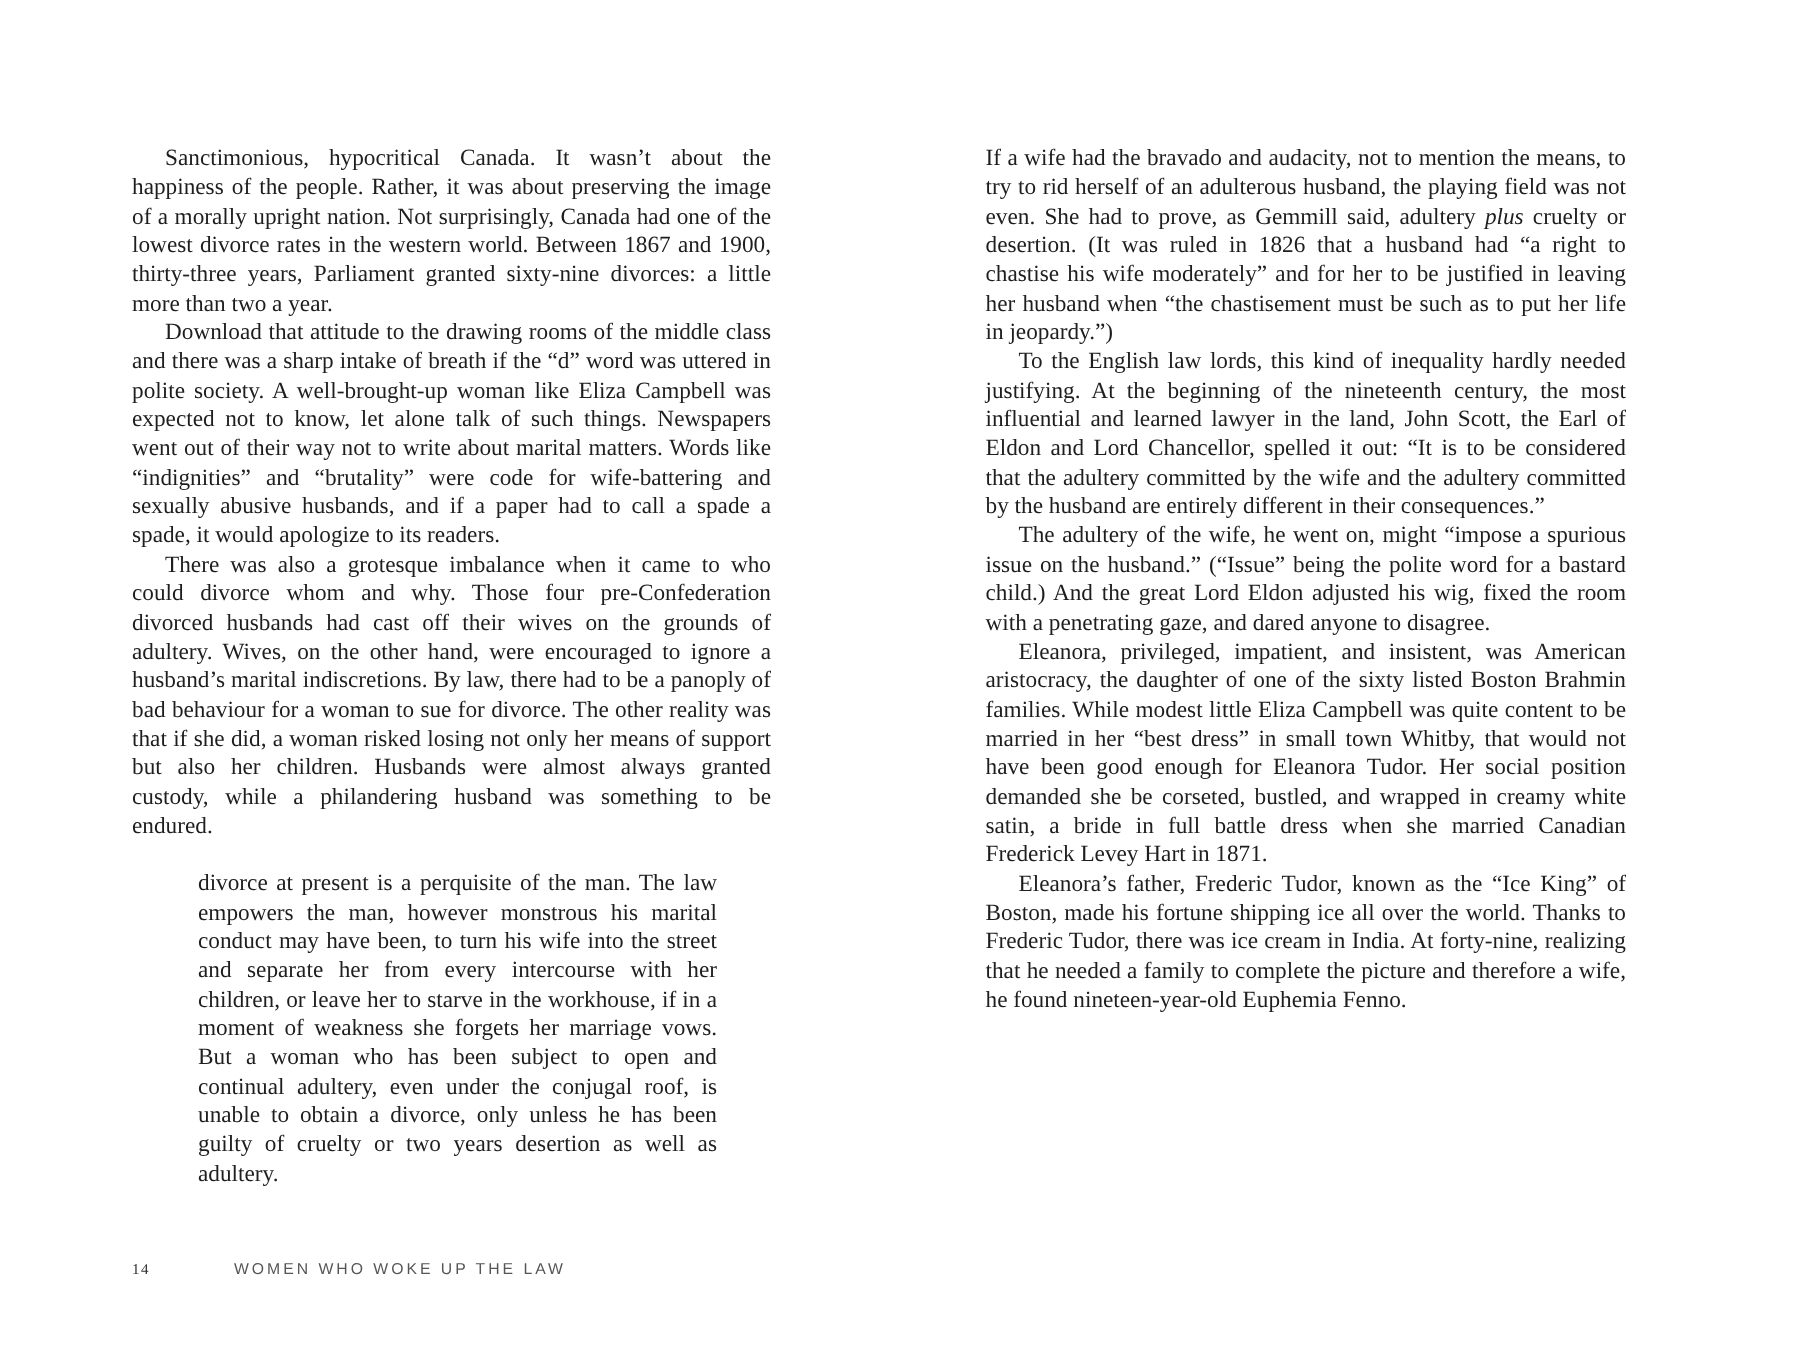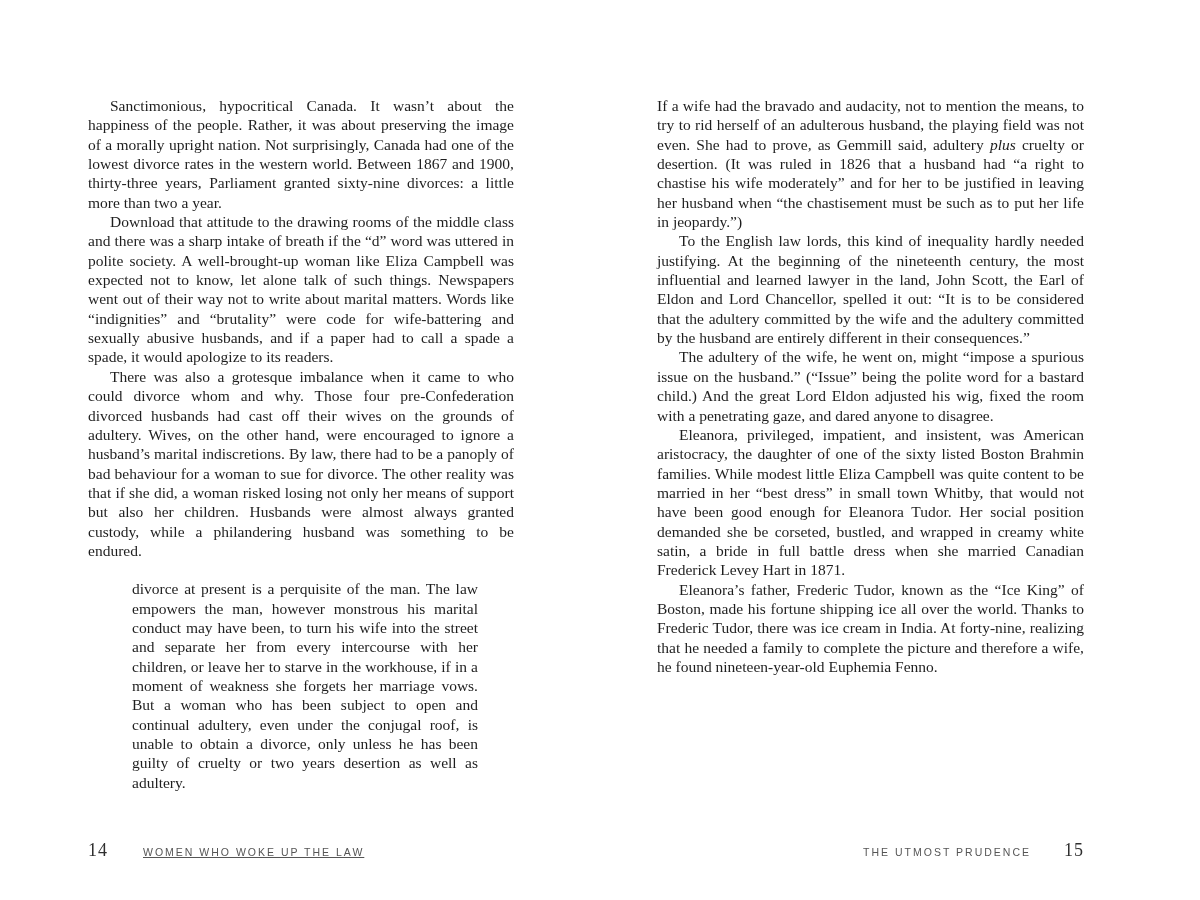--- a/index.html
+++ b/index.html
@@ -39,33 +39,33 @@
     position: absolute;
     top: 840px; left: 0; right: 0;
     height: 20px;
     display: flex;
     align-items: baseline;
   }
   .page-left  .page-footer { justify-content: flex-start; }
   .page-right .page-footer { justify-content: flex-end; }
   .folio {
     font-family: "Liberation Serif", "DejaVu Serif", serif;
-    font-size: 18px;
+    font-size: 10px;
     color: #2f2f2f;
     letter-spacing: 1px;
   }
   .running-title {
     font-family: "Liberation Sans", "DejaVu Sans", sans-serif;
     font-size: 10.5px;
     letter-spacing: 2px;
     color: #555555;
     text-transform: uppercase;
     white-space: nowrap;
   }
-  .page-left  .running-title { margin-left: 35px; text-decoration: underline; }
+  .page-left  .running-title { margin-left: 56px; }
   .page-right .running-title { margin-right: 33px; }
 </style>
 </head>
 <body>
 
 <div class="spread">
 
   <div class="page page-left">
     <div class="text-block">
         <p class="body indent">Sanctimonious, hypocritical Canada. It wasn’t about the happiness of the people. Rather, it was about preserving the image of a morally upright nation. Not surprisingly, Canada had one of the lowest divorce rates in the western world. Between 1867 and 1900, thirty-three years, Parliament granted sixty-nine divorces: a little more than two a year.</p>
@@ -80,19 +80,15 @@
   </div>
 
   <div class="page page-right">
     <div class="text-block">
         <p class="body">If a wife had the bravado and audacity, not to mention the means, to try to rid herself of an adulterous husband, the playing field was not even. She had to prove, as Gemmill said, adultery <em>plus</em> cruelty or desertion. (It was ruled in 1826 that a husband had “a right to chastise his wife moderately” and for her to be justified in leaving her husband when “the chastisement must be such as to put her life in jeopardy.”)</p>
         <p class="body indent">To the English law lords, this kind of inequality hardly needed justifying. At the beginning of the nineteenth century, the most influential and learned lawyer in the land, John Scott, the Earl of Eldon and Lord Chancellor, spelled it out: “It is to be considered that the adultery committed by the wife and the adultery committed by the husband are entirely different in their consequences.”</p>
         <p class="body indent">The adultery of the wife, he went on, might “impose a spurious issue on the husband.” (“Issue” being the polite word for a bastard child.) And the great Lord Eldon adjusted his wig, fixed the room with a penetrating gaze, and dared anyone to disagree.</p>
         <p class="body indent">Eleanora, privileged, impatient, and insistent, was American aristocracy, the daughter of one of the sixty listed Boston Brahmin families. While modest little Eliza Campbell was quite content to be married in her “best dress” in small town Whitby, that would not have been good enough for Eleanora Tudor. Her social position demanded she be corseted, bustled, and wrapped in creamy white satin, a bride in full battle dress when she married Canadian Frederick Levey Hart in 1871.</p>
         <p class="body indent">Eleanora’s father, Frederic Tudor, known as the “Ice King” of Boston, made his fortune shipping ice all over the world. Thanks to Frederic Tudor, there was ice cream in India. At forty-nine, realizing that he needed a family to complete the picture and therefore a wife, he found nineteen-year-old Euphemia Fenno.</p>
       </div>
-    <div class="page-footer">
-      <span class="running-title">THE UTMOST PRUDENCE</span>
-      <span class="folio">15</span>
-    </div>
   </div>
 
 </div>
 
 </body></html>

